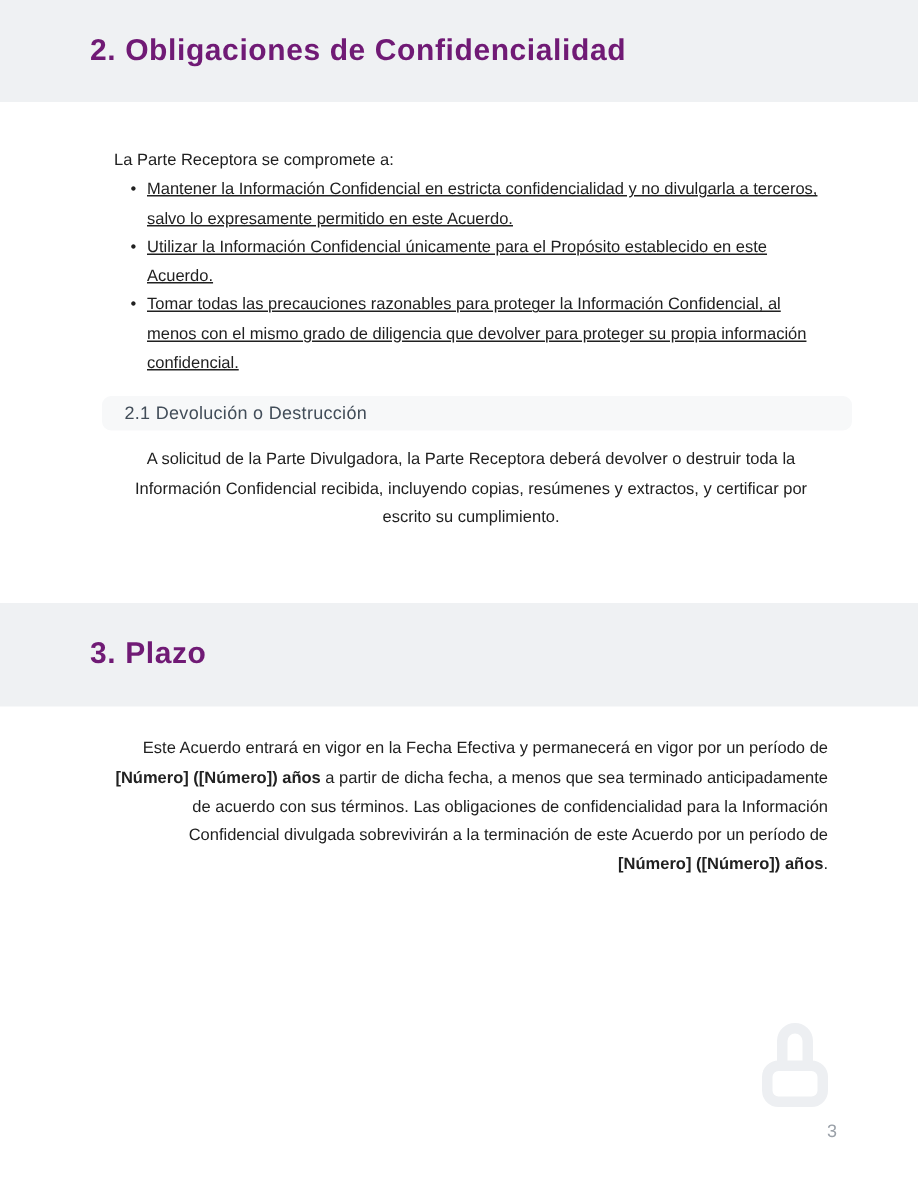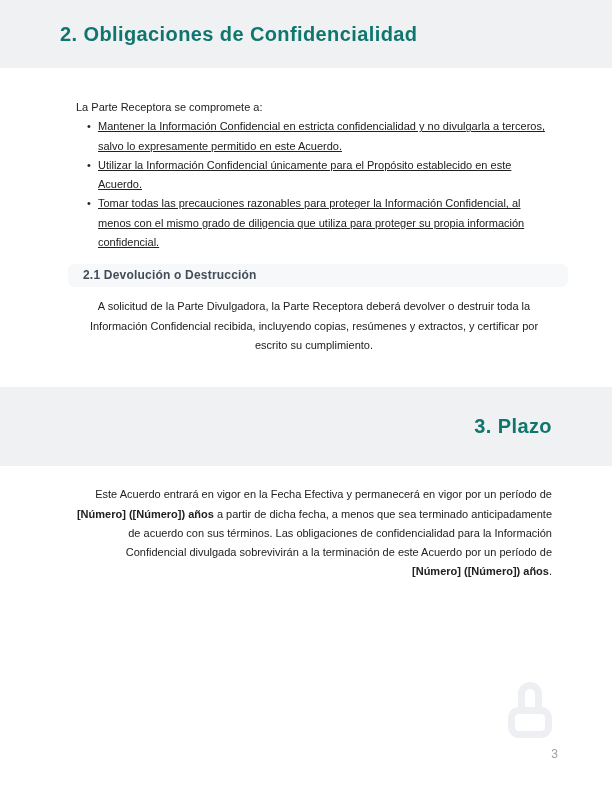--- a/index.html
+++ b/index.html
@@ -19,24 +19,24 @@
     width: 612px;
     height: 68px;
     background: #eff1f3;
     display: flex;
     align-items: center;
     padding: 0 60px;
   }
   .section-band .band-heading {
     font-size: 20px;
     font-weight: bold;
-    color: #0f766e;
+    color: #701a75;
     letter-spacing: 0.4px;
   }
-  .band-plazo { margin-top: 32px; height: 79px; justify-content: flex-end; }
+  .band-plazo { margin-top: 47px; height: 69px; }
 
   
   .content {
     padding: 0 60px;
     font-size: 11px;
     line-height: 19.3px;
     color: #212121;
     margin-left: 16px;
   }
   .intro { margin-top: 30px; }
@@ -55,21 +55,21 @@
     width: 500px;
     height: 23px;
     background: #f7f8f9;
     border-radius: 6px;
     display: flex;
     align-items: center;
     padding-left: 15px;
   }
   .sub-bar .sub-heading {
     font-size: 12px;
-    font-weight: bold;
+    font-weight: normal;
     color: #424d59;
     letter-spacing: 0.2px;
   }
   .sub-body { margin-top: 10px; text-align: center; }
   .term-body { margin-top: 19px; text-align: right; }
   .bold-seg { font-weight: bold; }
 
   
   .lock-wrap {
     position: absolute;
@@ -96,21 +96,21 @@
   <div class="section-band">
     <div class="band-heading">2. Obligaciones de Confidencialidad</div>
   </div>
 
   <div class="content">
     <p class="intro">La Parte Receptora se compromete a:</p>
 
     <ul class="bullets">
       <li>Mantener la Información Confidencial en estricta confidencialidad y no divulgarla a terceros, salvo lo expresamente permitido en este Acuerdo.</li>
       <li>Utilizar la Información Confidencial únicamente para el Propósito establecido en este Acuerdo.</li>
-      <li>Tomar todas las precauciones razonables para proteger la Información Confidencial, al menos con el mismo grado de diligencia que utiliza para proteger su propia información confidencial.</li>
+      <li>Tomar todas las precauciones razonables para proteger la Información Confidencial, al menos con el mismo grado de diligencia que devolver para proteger su propia información confidencial.</li>
     </ul>
 
     <div class="sub-bar">
       <div class="sub-heading">2.1 Devolución o Destrucción</div>
     </div>
 
     <p class="sub-body">A solicitud de la Parte Divulgadora, la Parte Receptora deberá devolver o destruir toda la Información Confidencial recibida, incluyendo copias, resúmenes y extractos, y certificar por escrito su cumplimiento.</p>
   </div>
 
   <div class="section-band band-plazo">

